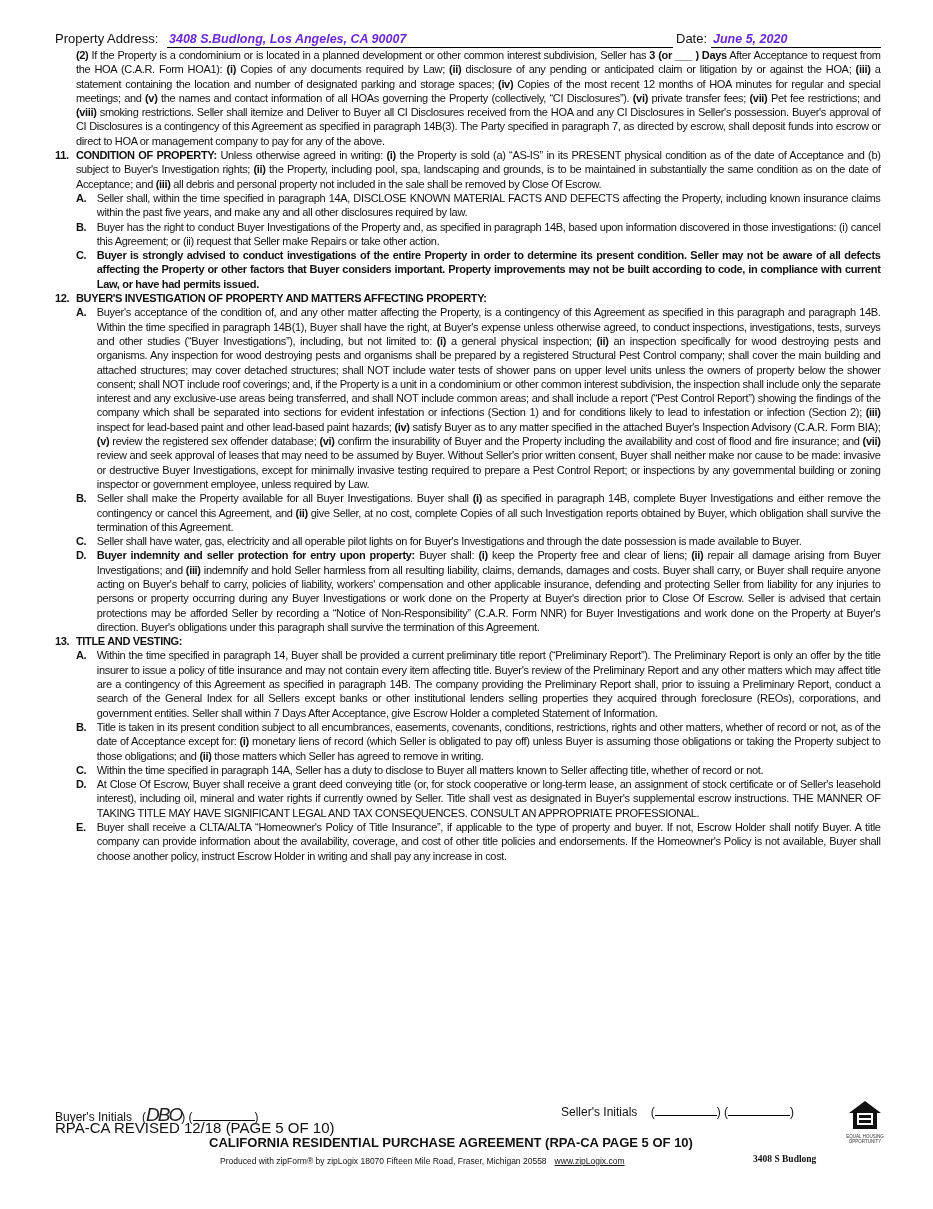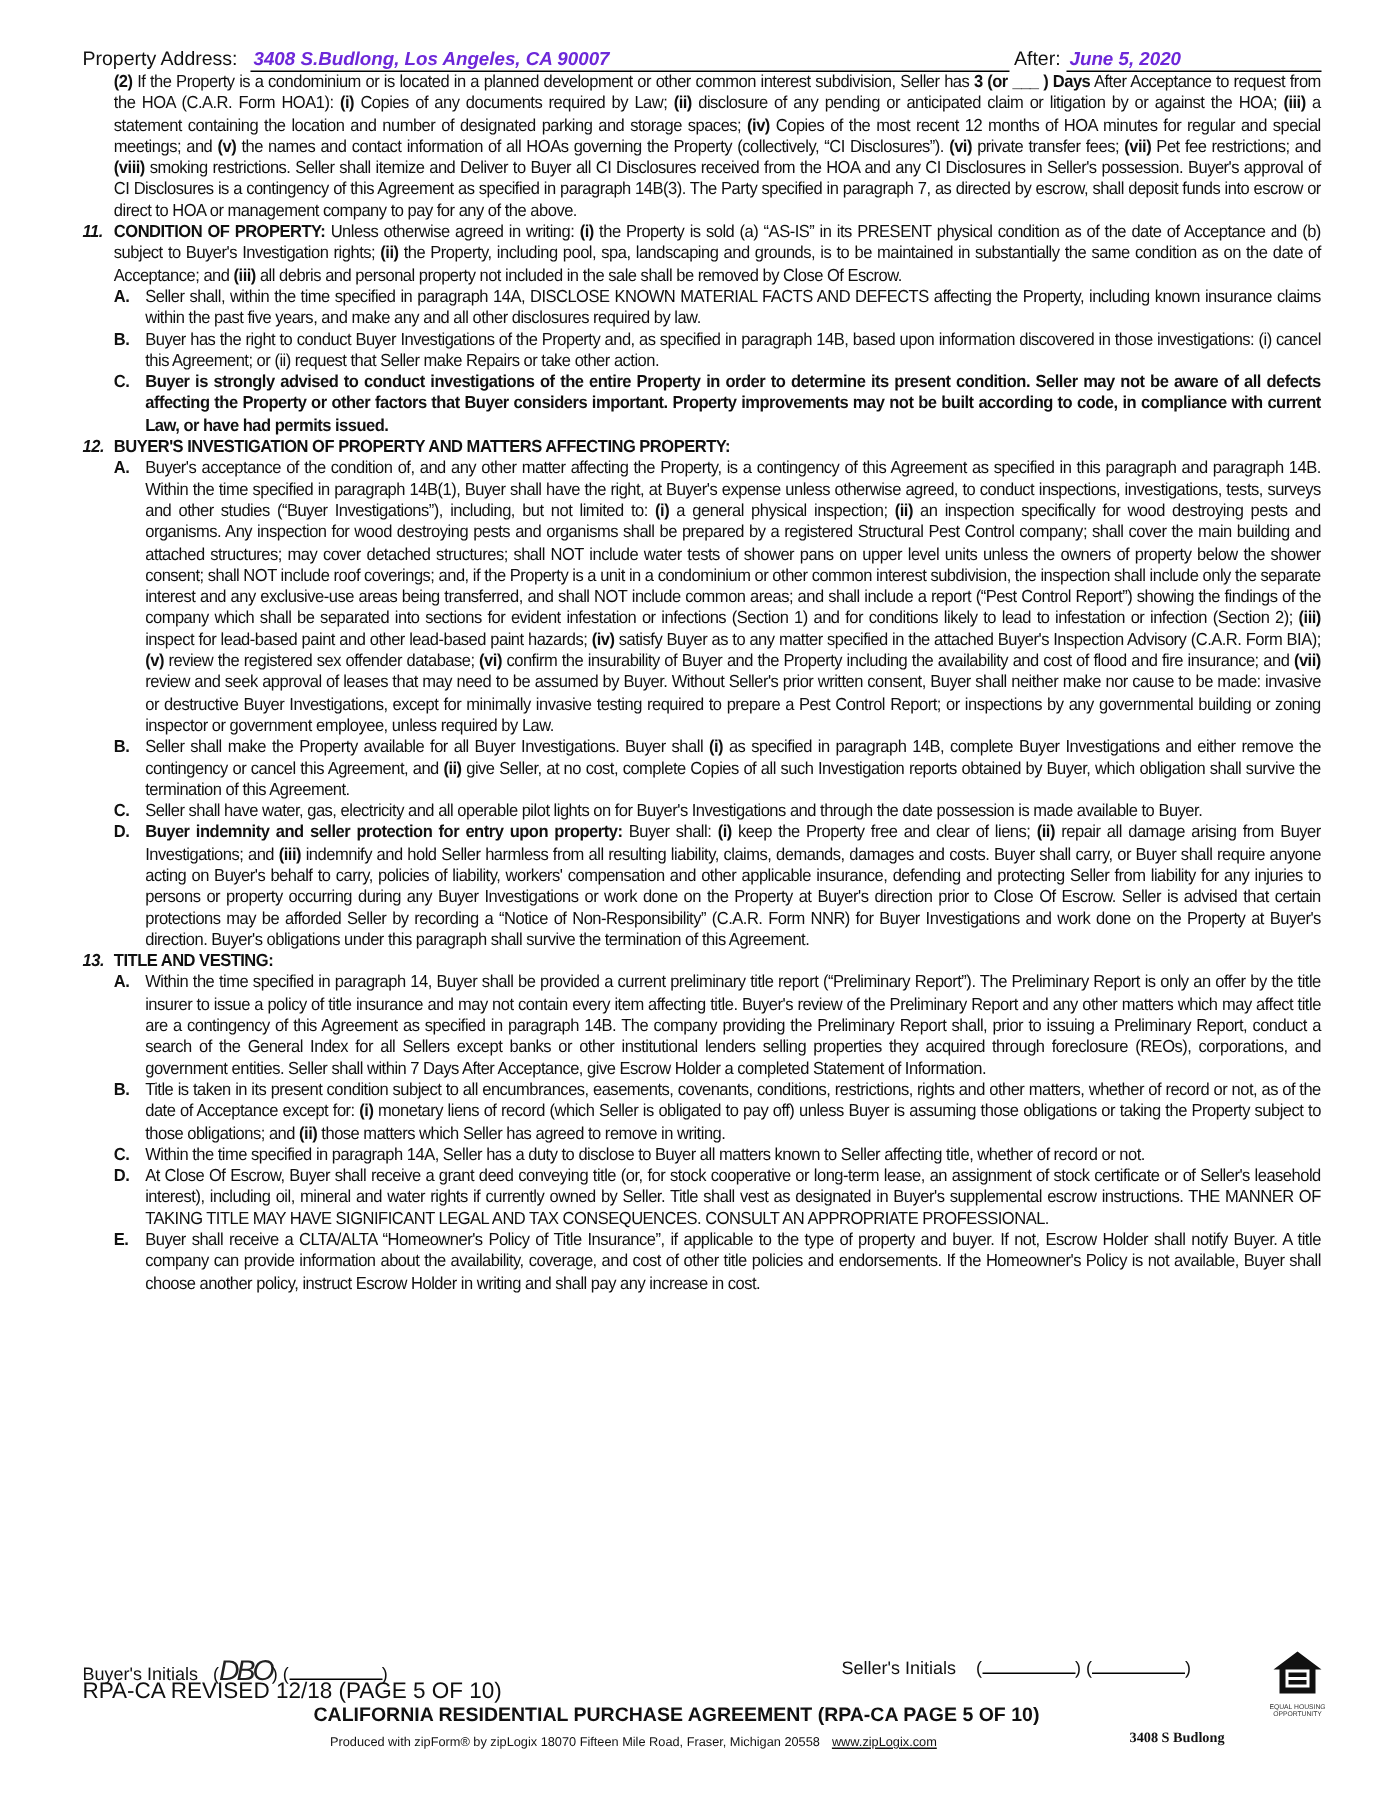--- a/index.html
+++ b/index.html
@@ -11,21 +11,21 @@
     .hdr { position: absolute; top: 31px; left: 55px; width: 826px; height: 17px; font-size: 13px; }
     .hdr .lbl { position: absolute; top: 0; }
     .hdr .val { position: absolute; top: 1px; color: #6d28d9; font-weight: bold; font-style: italic; font-size: 12.5px; }
     .hdr .line { position: absolute; top: 16px; height: 1px; background: #000; }
     .body { position: absolute; left: 55px; top: 48px; width: 826px;
       font-family: "Liberation Sans", sans-serif; font-size: 11.6px; line-height: 14.3px;
       letter-spacing: -0.35px; transform: scaleX(0.95); transform-origin: left top; width: 869px; }
     .p { text-align: justify; margin: 0; }
     .indent1 { padding-left: 22px; }
     .sec { position: relative; padding-left: 22px; text-align: justify; }
-    .sec .num { position: absolute; left: 0; top: 0; font-weight: bold; font-style: italic; }
+    .sec .num { position: absolute; left: 0; top: 0; font-weight: bold; }
     .sub { position: relative; padding-left: 44px; text-align: justify; }
     .sub .let { position: absolute; left: 22px; top: 0; font-weight: bold; }
     b { font-weight: bold; }
     .sechead { font-weight: bold; }
     .footer { position: absolute; left: 55px; top: 1100px; width: 840px; }
     .initials { position: absolute; top: 4px; font-size: 12px; }
     .blank { display: inline-block; border-bottom: 1px solid #000; width: 62px; height: 11px; vertical-align: baseline; }
     .sig { font-family: Liberation Sans, sans-serif; font-style: italic; font-size: 19px; color: #222; letter-spacing: -2px; }
     .formid { position: absolute; left: 0; top: 19px; font-weight: normal; font-size: 15px; }
     .formtitle { position: absolute; left: 154px; top: 35px; font-weight: bold; font-size: 13px; text-align: right; }
@@ -37,21 +37,21 @@
   </style>
 </head>
 <body>
 
 <div class="page">
 
   <div class="hdr">
     <span class="lbl" style="left:0">Property Address:</span>
     <span class="val" style="left:114px">3408 S.Budlong, Los Angeles, CA  90007</span>
     <div class="line" style="left:112px; width:506px"></div>
-    <span class="lbl" style="left:621px">After:</span>
+    <span class="lbl" style="left:621px">Date:</span>
     <span class="val" style="left:658px">June 5, 2020</span>
     <div class="line" style="left:656px; width:170px"></div>
   </div>
 
   <div class="body">
 
     <p class="p indent1"><b>(2)</b><span> If the Property is a condominium or is located in a planned development or other common interest subdivision, Seller has </span><b>3 (or ___ ) Days</b><span> After Acceptance to request from the HOA (C.A.R. Form HOA1): </span><b>(i)</b><span> Copies of any documents required by Law; </span><b>(ii)</b><span> disclosure of any pending or anticipated claim or litigation by or against the HOA; </span><b>(iii)</b><span> a statement containing the location and number of designated parking and storage spaces; </span><b>(iv)</b><span> Copies of the most recent 12 months of HOA minutes for regular and special meetings; and </span><b>(v)</b><span> the names and contact information of all HOAs governing the Property (collectively, “CI Disclosures”). </span><b>(vi)</b><span> private transfer fees; </span><b>(vii)</b><span> Pet fee restrictions; and </span><b>(viii)</b><span> smoking restrictions. Seller shall itemize and Deliver to Buyer all CI Disclosures received from the HOA and any CI Disclosures in Seller's possession. Buyer's approval of CI Disclosures is a contingency of this Agreement as specified in paragraph 14B(3). The Party specified in paragraph 7, as directed by escrow, shall deposit funds into escrow or direct to HOA or management company to pay for any of the above.</span></p>
 
     <div class="sec">
       <span class="num">11.</span>

